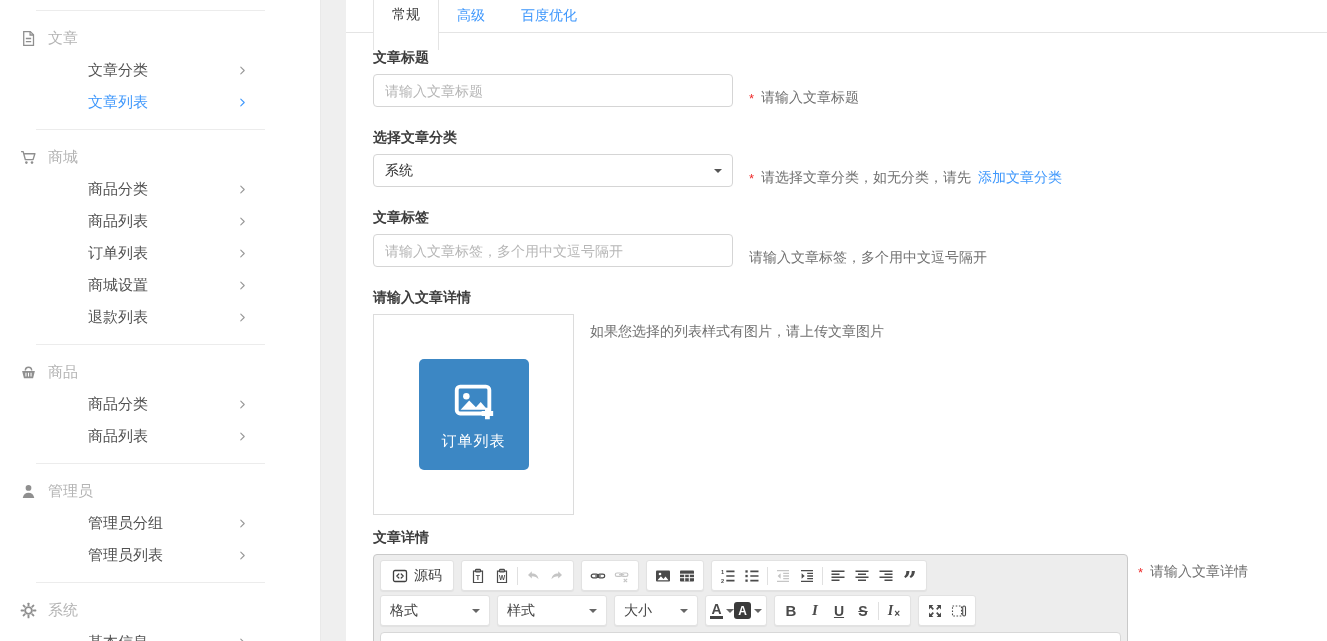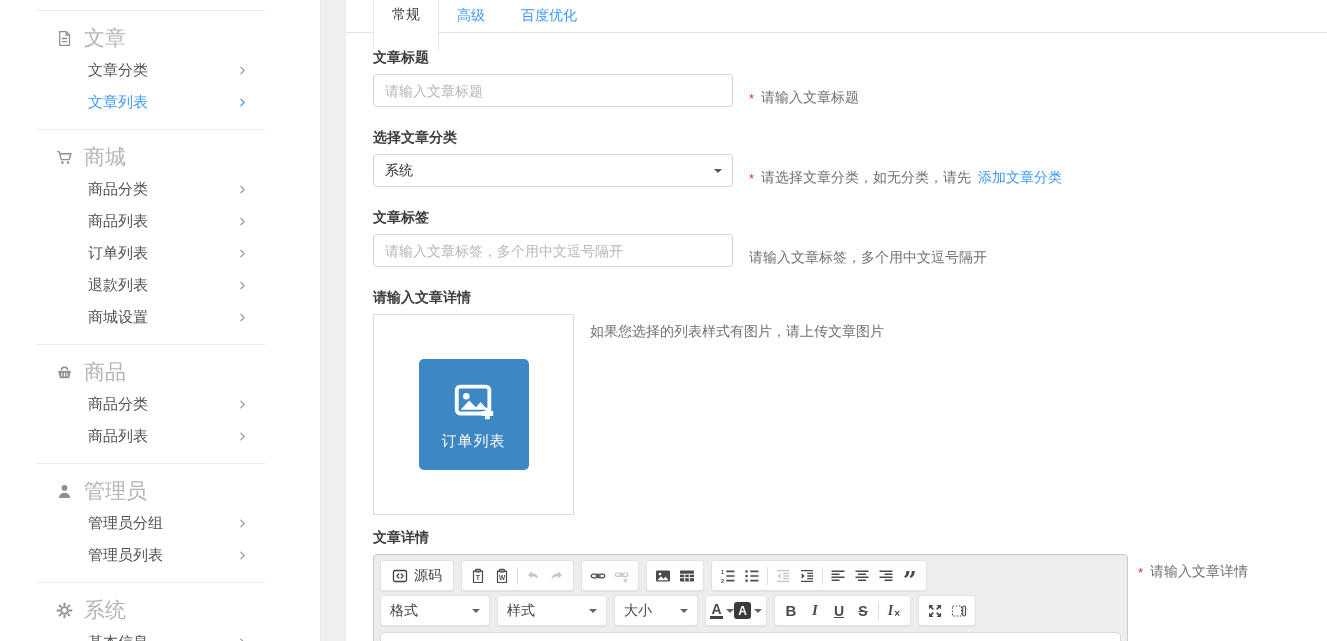--- a/index.html
+++ b/index.html
@@ -7,22 +7,22 @@
     width:1327px;height:641px;overflow:hidden;background:#fff;
     font-family:"Liberation Sans","DejaVu Sans",sans-serif;
     -webkit-font-smoothing:antialiased;
   }
   .app{display:flex;width:1327px;height:641px;}
 
   
   .sidebar{width:320px;flex:none;background:#fff;border-right:1px solid #e9e9e9;overflow:hidden;}
   .side-divider{height:1px;background:#ececec;margin:11px 55px 11px 36px;}
   .side-divider.first{margin-top:10px;}
-  .side-header{display:flex;align-items:center;height:32px;padding-left:56px;gap:11px;
-    color:#b4b4b4;font-size:21px;cursor:pointer;}
+  .side-header{display:flex;align-items:center;height:32px;padding-left:20px;gap:11px;
+    color:#b4b4b4;font-size:15px;cursor:pointer;}
   .side-header .sicon{width:17px;height:17px;color:#8f8f8f;display:flex;align-items:center;}
   .side-header .sicon svg{width:17px;height:17px;}
   .side-item{display:flex;align-items:center;justify-content:space-between;height:32px;
     padding:0 72px 0 88px;font-size:15px;color:#515151;cursor:pointer;}
   .side-item .chev{width:11px;height:11px;color:#979797;display:flex;}
   .side-item .chev svg{width:11px;height:11px;}
   .side-item.active{color:#3e97fc;}
   .side-item.active .chev{color:#3e97fc;}
 
   
@@ -279,29 +279,29 @@
     </div>
     <div class="side-item">
       <span>订单列表</span>
       <span class="chev">
           <svg>
             <use href="#i-chev"></use>
           </svg>
         </span>
     </div>
     <div class="side-item">
+      <span>商城设置</span>
+      <span class="chev">
+          <svg>
+            <use href="#i-chev"></use>
+          </svg>
+        </span>
+    </div>
+    <div class="side-item">
       <span>退款列表</span>
-      <span class="chev">
-          <svg>
-            <use href="#i-chev"></use>
-          </svg>
-        </span>
-    </div>
-    <div class="side-item">
-      <span>商城设置</span>
       <span class="chev">
           <svg>
             <use href="#i-chev"></use>
           </svg>
         </span>
     </div>
 
     <div class="side-divider"></div>
 
     <div class="side-header">

